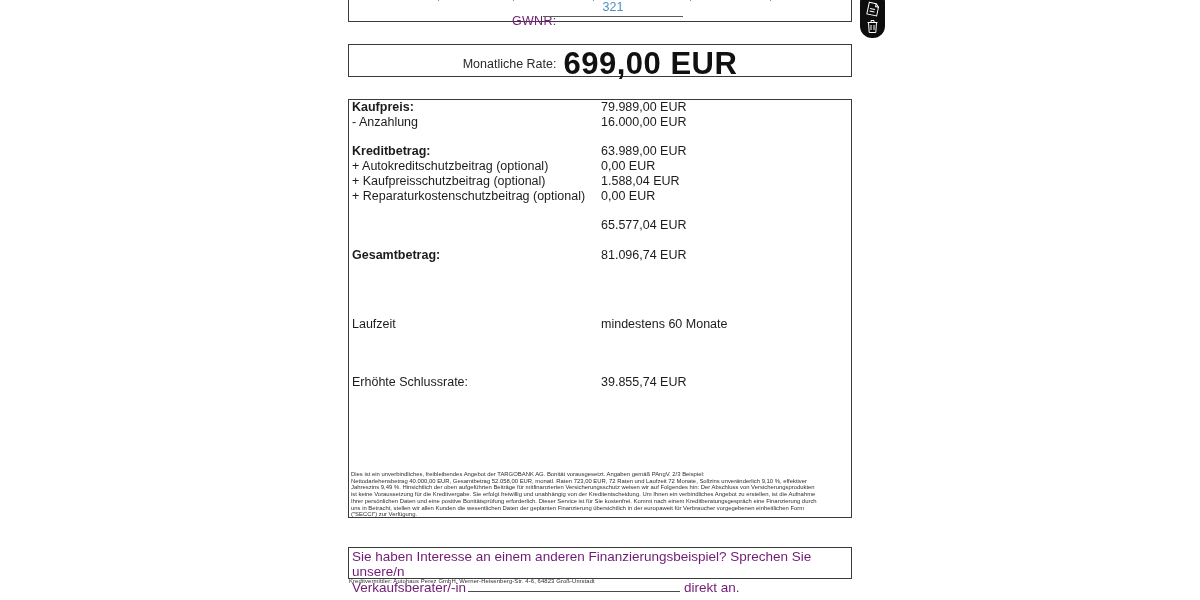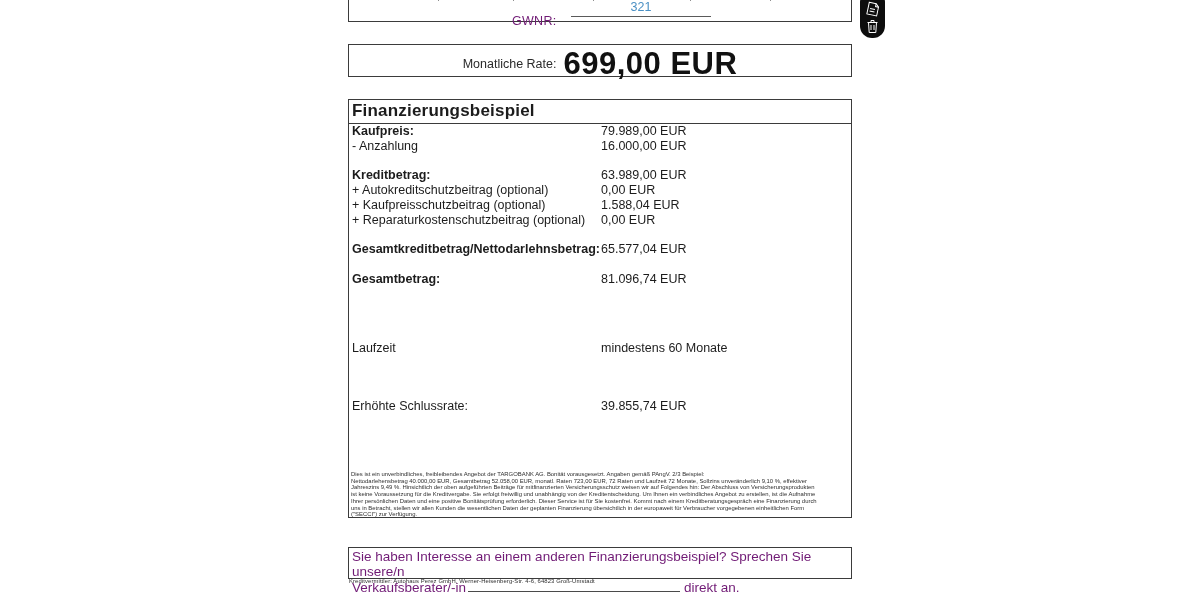--- a/index.html
+++ b/index.html
@@ -4,21 +4,21 @@
 <style>
   html,body{margin:0;padding:0;background:#ffffff;}
   #page{position:relative;width:1200px;height:600px;background:#ffffff;overflow:hidden;
         font-family:"Liberation Sans",sans-serif;color:#1c1c1c;}
   .box{position:absolute;background:#fff;border:1px solid #3b3b3b;box-sizing:border-box;}
 
   
   #top-box{left:348px;top:-2px;width:504px;height:24px;border-top:none;}
   .remnant-tick{position:absolute;top:0;width:1px;height:3px;background:#8f8f8f;}
   #gwnr-label{position:absolute;left:163px;top:16px;font-size:12.5px;color:#701a75;letter-spacing:.3px;}
-  #gwnr-field{position:absolute;left:222px;top:2px;width:140px;height:16px;border-bottom:1px solid #5a5a5a;
+  #gwnr-field{position:absolute;left:194px;top:2px;width:140px;height:16px;border-bottom:1px solid #5a5a5a;
               text-align:center;font-size:12.5px;}
 
   
   #tool-pill{position:absolute;left:860px;top:-6px;width:25px;height:44px;background:#0d0d0d;
              border-radius:8px 8px 12px 12px;display:flex;flex-direction:column;align-items:center;
              justify-content:flex-end;padding-bottom:4px;box-sizing:border-box;gap:3px;}
   #tool-pill svg{display:block;}
 
   
   #rate-box{left:348px;top:44px;width:504px;height:33px;display:flex;align-items:baseline;
@@ -83,21 +83,20 @@
       </svg>
     </span>
   </div>
 
   <div class="box" id="rate-box">
     <span id="rate-label">Monatliche Rate:</span>
     <span id="rate-value">699,00 EUR</span>
   </div>
 
   <div class="box" id="main-box">
-    <div id="main-title">Finanzierungsbeispiel</div>
     <div id="rows">
         <div class="frow bold">
           <span class="lbl">Kaufpreis:</span>
           <span class="val">79.989,00 EUR</span>
         </div>
         <div class="frow">
           <span class="lbl">- Anzahlung</span>
           <span class="val">16.000,00 EUR</span>
         </div>
         <div class="frow" style="height: 13px;"></div>
@@ -112,21 +111,20 @@
         <div class="frow">
           <span class="lbl">+ Kaufpreisschutzbeitrag (optional)</span>
           <span class="val">1.588,04 EUR</span>
         </div>
         <div class="frow">
           <span class="lbl">+ Reparaturkostenschutzbeitrag (optional)</span>
           <span class="val">0,00 EUR</span>
         </div>
         <div class="frow" style="height: 13px;"></div>
         <div class="frow bold">
-          <span class="lbl">Gesamtkreditbetrag/Nettodarlehnsbetrag:</span>
           <span class="val">65.577,04 EUR</span>
         </div>
         <div class="frow" style="height: 15px;"></div>
         <div class="frow bold">
           <span class="lbl">Gesamtbetrag:</span>
           <span class="val">81.096,74 EUR</span>
         </div>
         <div class="frow" style="height: 40px;"></div>
         <div class="frow" style="height: 14px;"></div>
         <div class="frow">

